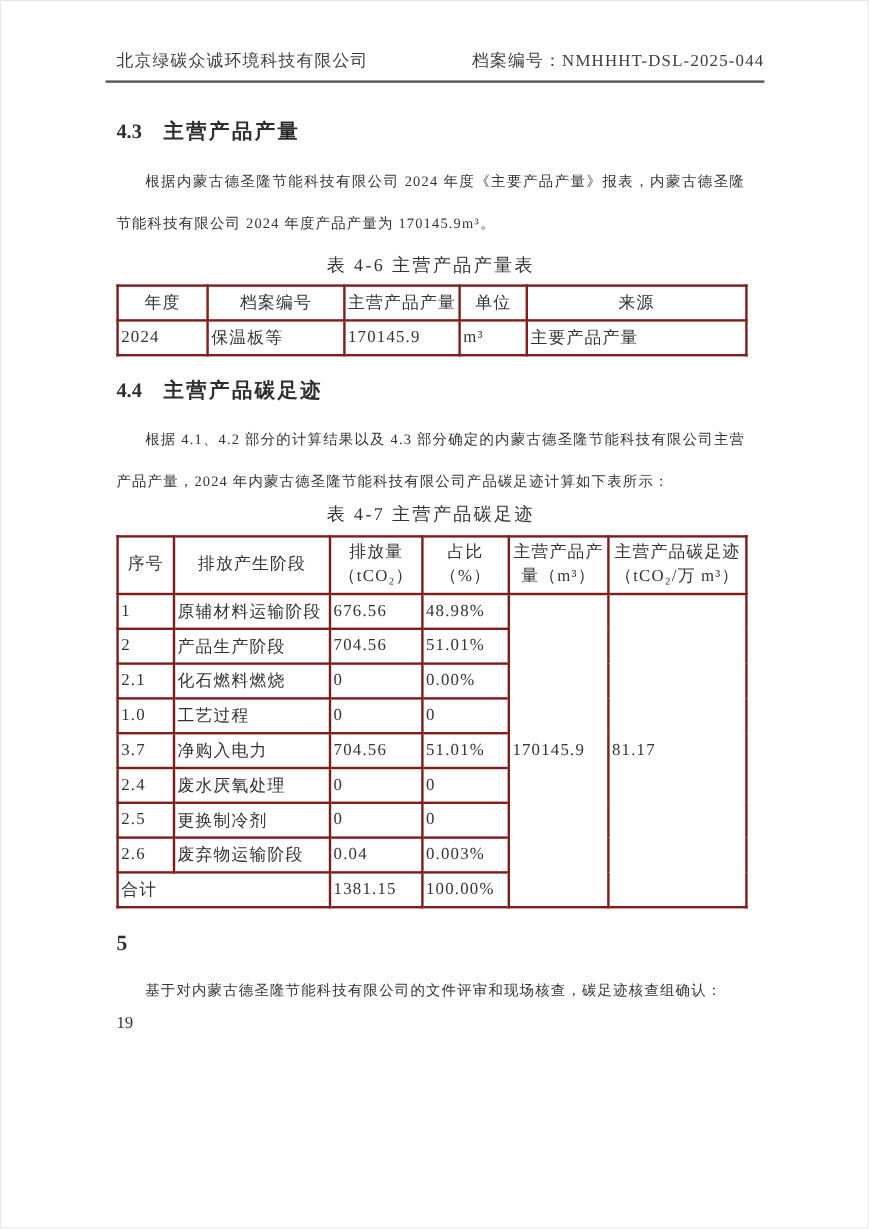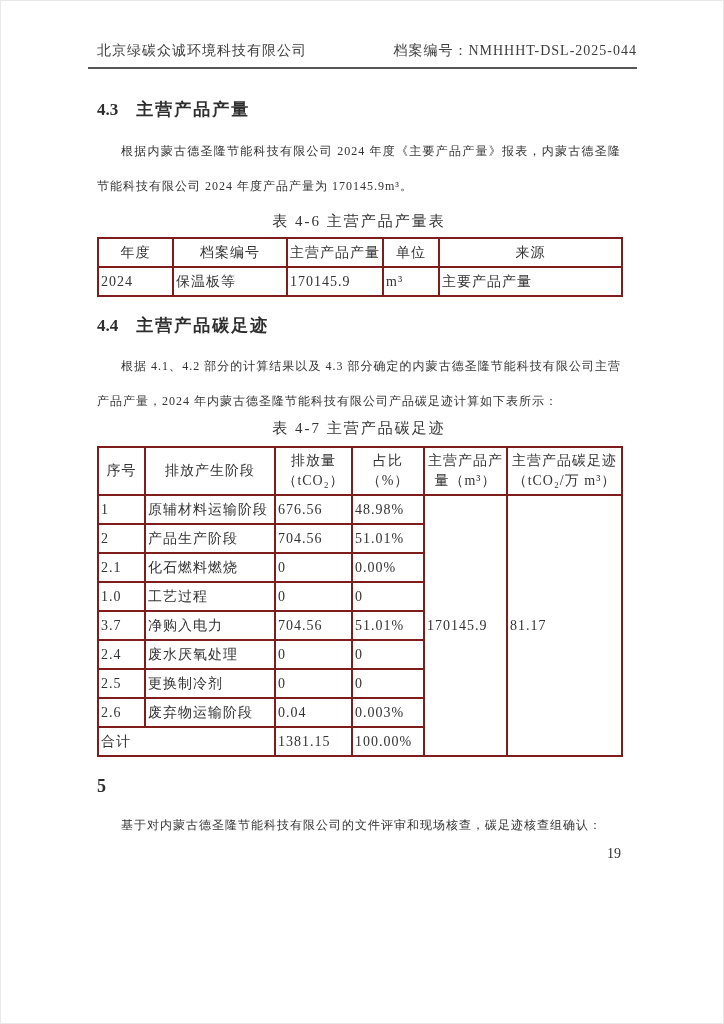--- a/index.html
+++ b/index.html
@@ -33,21 +33,21 @@
   .tbl-caption.c47 { margin-top:0; }
   
   table { border-collapse:collapse; table-layout:fixed; width:524px; font-size:14px; color:#333333; }
   .t46 { margin-top:6px; }
   .t47 { margin-top:8px; }
   th,td { border:2px solid #7f1d1d; vertical-align:middle; padding:0 2px; letter-spacing:1px; font-weight:normal; }
   table { border:2px solid #4d4d4d; }
   .t46 th,.t46 td { height:27px; }
   .t47 th { height:46px; line-height:20px; white-space:pre-line; }
   .t47 td { height:27px; }
-  .pageno { margin:3px 0 0; text-align:right; font-size:14px; color:#333333; }
+  .pageno { margin:3px 0 0; text-align:left; font-size:14px; color:#333333; }
 </style>
 </head>
 <body>
 
 <div class="page">
 
   <div class="doc-header">
     <span class="company">北京绿碳众诚环境科技有限公司</span>
     <span class="archive"><span>档案编号：</span><span>NMHHHT-DSL-2025-044</span></span>
   </div>

